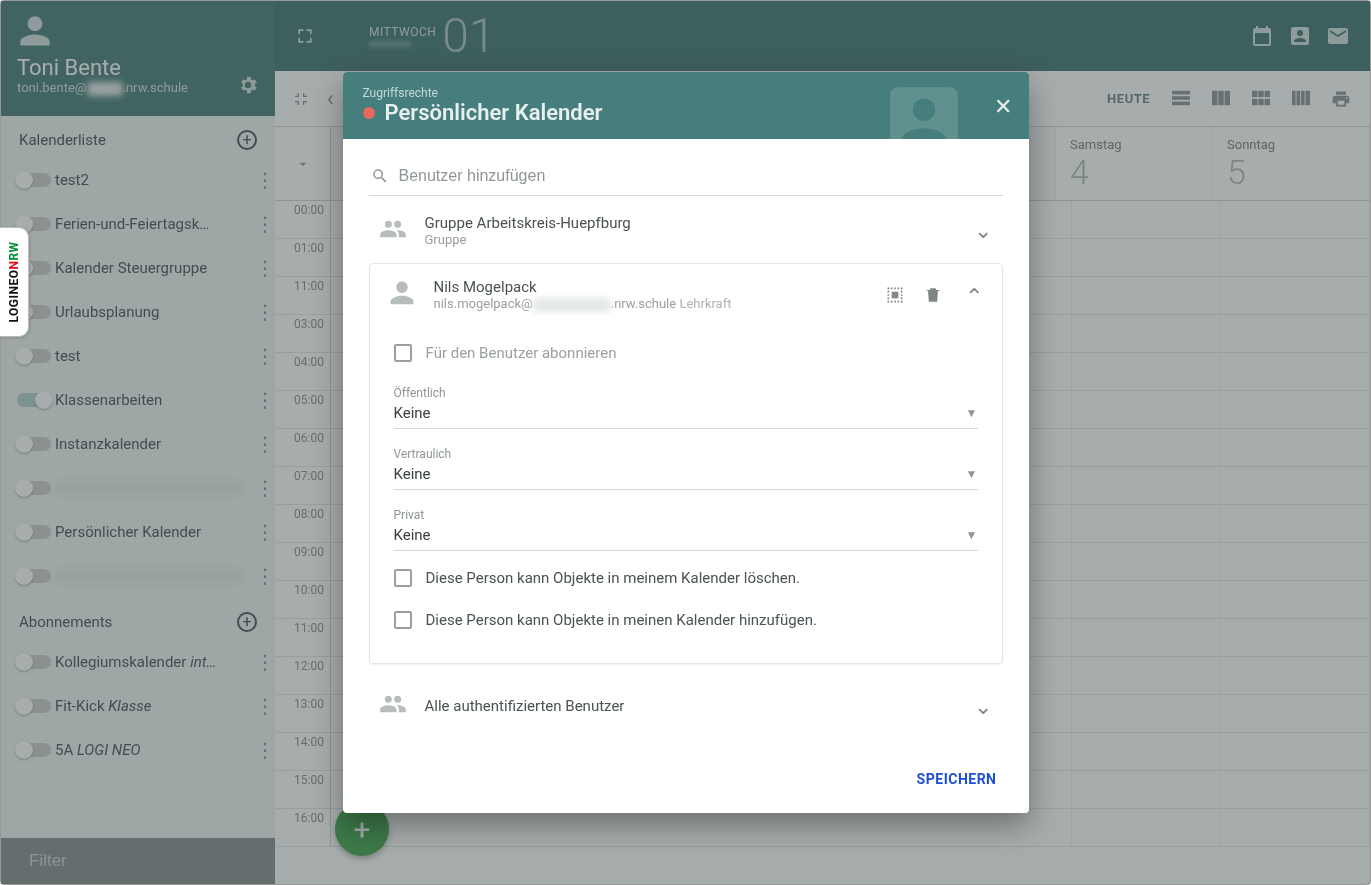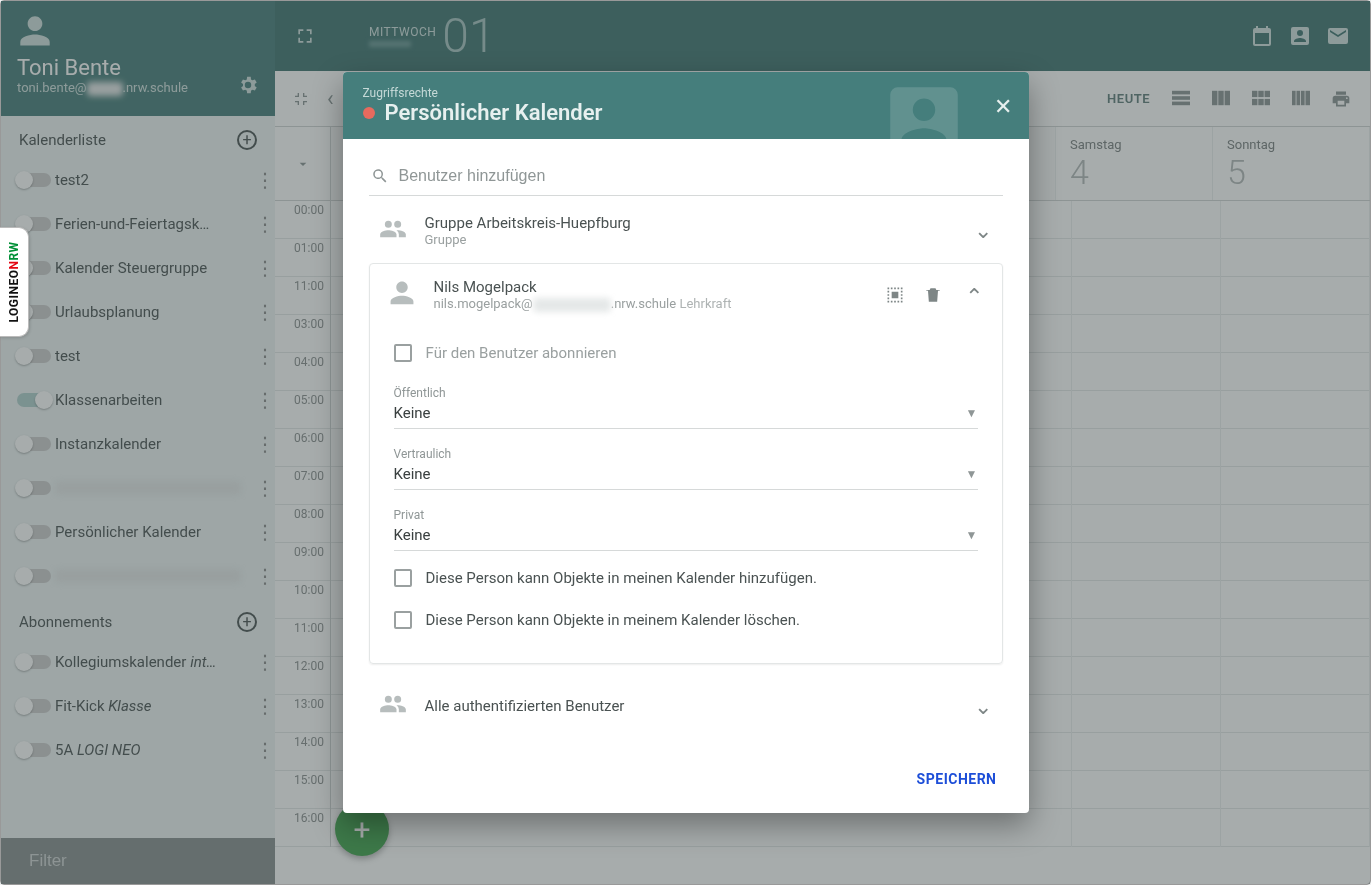--- a/index.html
+++ b/index.html
@@ -464,25 +464,25 @@
             <div class="sel-field">
               <div class="sel-label">Privat</div>
               <div class="sel-box">
                   <span>Keine</span>
                   <span class="caret">▼</span>
                 </div>
             </div>
 
             <div class="chk-row">
               <span class="chk"></span>
-              <span>Diese Person kann Objekte in meinen Kalender hinzufügen.</span>
+              <span>Diese Person kann Objekte in meinem Kalender löschen.</span>
             </div>
             <div class="chk-row">
               <span class="chk"></span>
-              <span>Diese Person kann Objekte in meinem Kalender löschen.</span>
+              <span>Diese Person kann Objekte in meinen Kalender hinzufügen.</span>
             </div>
           </div>
         </div>
 
         <div class="perm-row">
           <span class="grp-icon"><svg width="36" height="28" viewBox="0 0 24 24">
                 <path d="M16 11a3 3 0 10-3-3 3 3 0 003 3zM8 11a3 3 0 10-3-3 3 3 0 003 3zm0 2c-2.3 0-7 1.2-7 3.5V19h14v-2.5C15 14.2 10.3 13 8 13zm8 0c-.3 0-.6 0-1 .1a4.2 4.2 0 012 3.4V19h6v-2.5c0-2.3-4.7-3.5-7-3.5z"></path>
               </svg></span>
           <div class="texts">
             <div class="name">Alle authentifizierten Benutzer</div>

